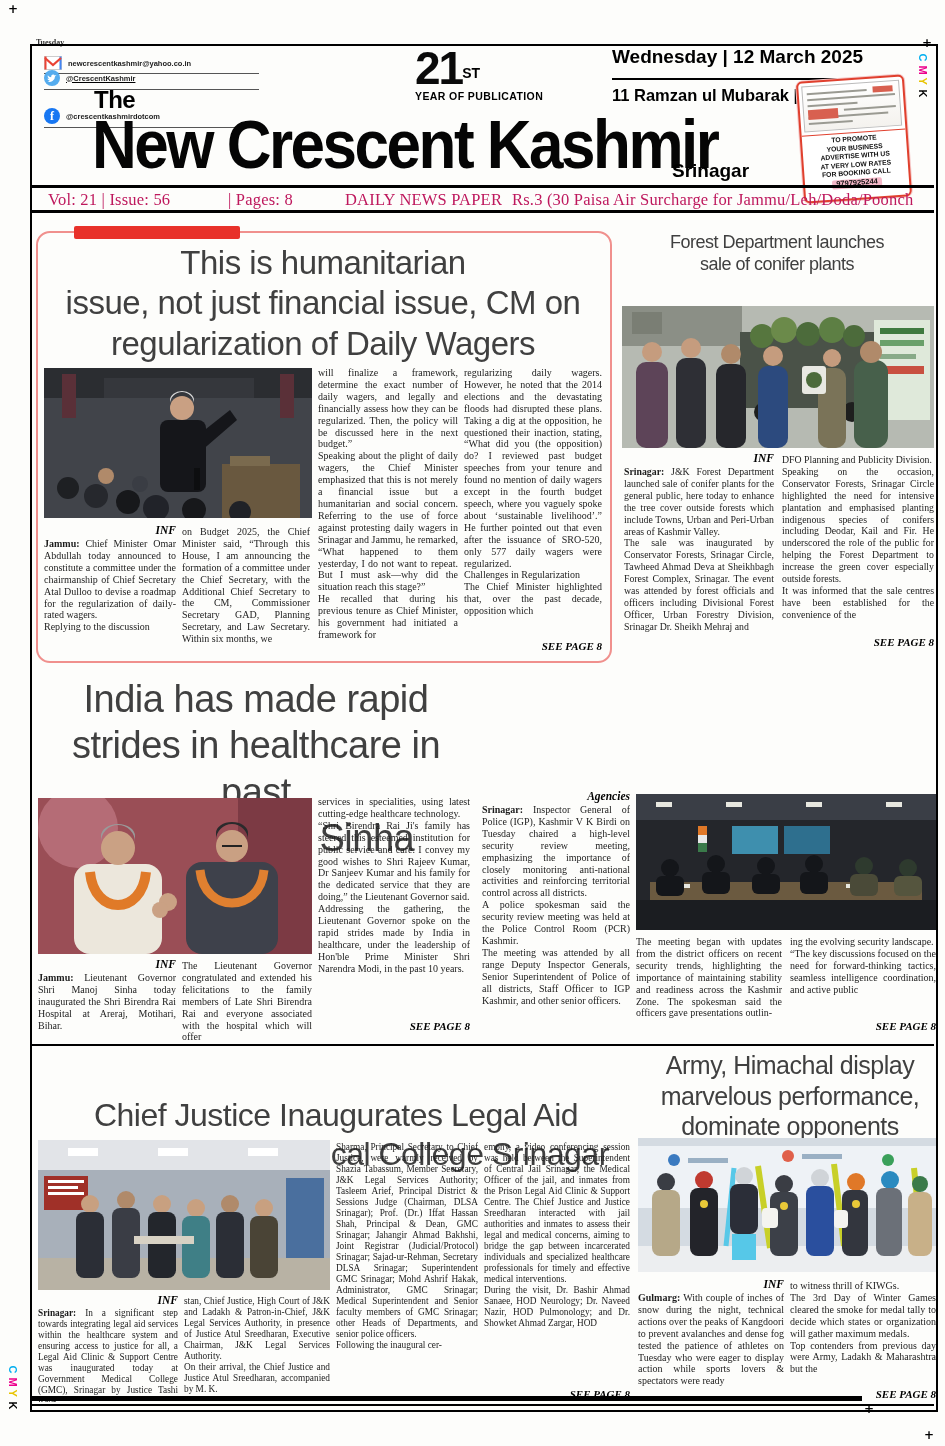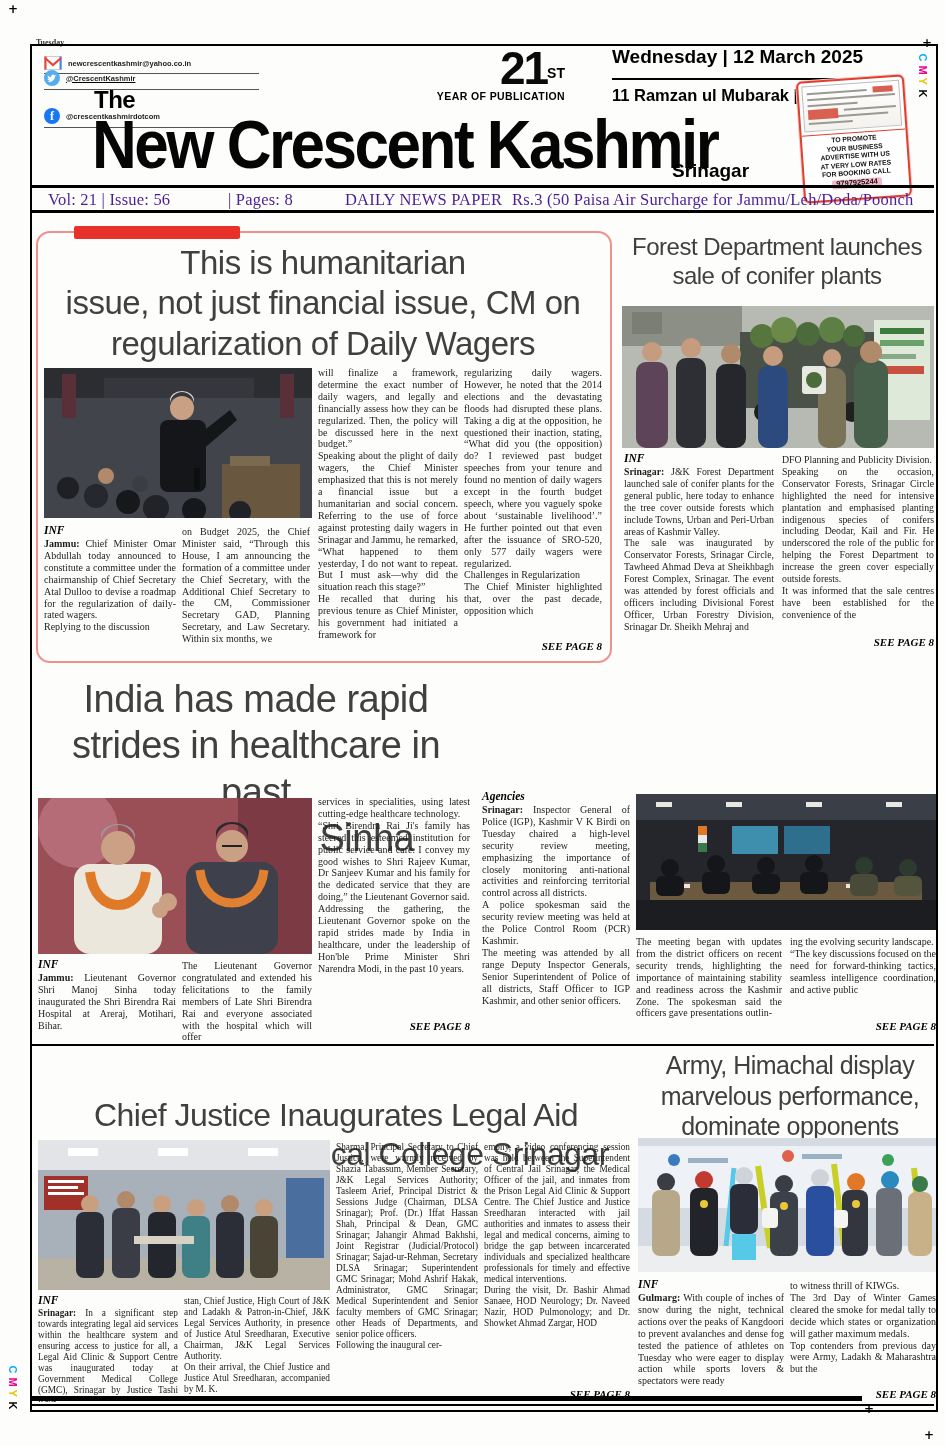--- a/index.html
+++ b/index.html
@@ -9,41 +9,41 @@
   .frame{left:30px;top:44px;width:904px;height:1364px;border:2px solid #000;}
   
   .plus{font:bold 12px "DejaVu Sans",sans-serif;color:#000;}
   .cmyk{display:flex;flex-direction:column;font:bold 11px "Liberation Sans",sans-serif;line-height:12px;letter-spacing:0;}
   .cmyk span{transform:rotate(90deg);}
   .ghost{font:bold 8px "Liberation Serif",serif;color:#333;}
   
   .contact-row{display:flex;align-items:center;gap:6px;border-bottom:1px solid #555;padding-bottom:3px;margin-bottom:7px;width:215px;}
   .contact-text{font:bold 7.5px "Liberation Sans",sans-serif;color:#222;}
   .icon16{width:16px;height:16px;border-radius:50%;display:flex;align-items:center;justify-content:center;flex:0 0 auto;}
-  .anniv{text-align:right;width:150px;}
+  .anniv{text-align:left;width:150px;}
   .anniv-num{font:900 46px "Liberation Sans",sans-serif;color:#0a0a0a;letter-spacing:-2px;line-height:40px;}
   .anniv-sup{font:900 14px "Liberation Sans",sans-serif;vertical-align:super;letter-spacing:0;}
   .anniv-cap{font:bold 10.5px "Liberation Sans",sans-serif;letter-spacing:.4px;margin-top:2px;}
   .dateline1{font:bold 19px "Liberation Sans",sans-serif;border-bottom:2.5px solid #000;padding-bottom:10px;display:inline-block;}
   .dateline2{font:bold 16.5px "Liberation Sans",sans-serif;margin-top:6px;}
   .mast-the{font:bold 24px "Liberation Sans",sans-serif;letter-spacing:-.5px;}
   .mast-title{font:bold 62px "Liberation Sans",sans-serif;letter-spacing:-2.5px;white-space:nowrap;transform:scaleY(1.12);transform-origin:left top;color:#050505;}
   .mast-city{font:bold 19px "Liberation Sans",sans-serif;}
   .adbox{width:104px;height:118px;background:#fff;border:2px solid #e0402e;border-radius:6px;transform:rotate(-4deg);box-shadow:0 0 0 1px #f5c9c9;overflow:hidden;}
   .adthumb{height:44px;margin:3px;border:1px solid #bbb;background:
      linear-gradient(#fff,#f4f2ee);position:relative;}
   .adthumb i{position:absolute;background:#9a9a92;height:2px;}
   .adthumb em{position:absolute;background:#d86050;}
   .adtext{text-align:center;font:bold 6.8px "Liberation Sans",sans-serif;line-height:8.6px;color:#111;border-top:1.5px solid #e0402e;padding-top:2px;}
   .adphone{background:#f4b8c8;display:inline-block;padding:0 4px;font-size:7.5px;border-radius:2px;margin-top:1px;}
   .ruleh{background:#000;}
-  .infobar{font:16.5px "Liberation Serif",serif;color:#4c1d95;letter-spacing:.2px;white-space:nowrap;}
+  .infobar{font:16.5px "Liberation Serif",serif;color:#be185d;letter-spacing:.2px;white-space:nowrap;}
   
   .headline{font-family:"Liberation Sans",sans-serif;font-weight:normal;color:#404040;text-align:center;white-space:pre-line;letter-spacing:-.5px;line-height:1.22;}
-  .byline{font:bold italic 11.5px "Liberation Serif",serif;text-align:left;}
+  .byline{font:bold italic 11.5px "Liberation Serif",serif;text-align:right;}
   .bodycol{font:10px/11.9px "Liberation Serif",serif;color:#1c1c1c;text-align:justify;white-space:pre-line;overflow:hidden;}
   .bodycol b{font-weight:bold;}
   .small{font-size:9.3px;line-height:11px;}
   .seepage{font:bold italic 11px "Liberation Serif",serif;text-align:right;}
   .redbox{border:2px solid #f0908d;border-radius:14px;background:transparent;}
   .redbar{background:#e8312a;border-radius:2px;}
   .photo{overflow:hidden;background:#888;}
   .photo svg{display:block;width:100%;height:100%;}
 </style>
 </head>
@@ -125,21 +125,21 @@
       <div>AT VERY LOW RATES</div>
       <div>FOR BOOKING CALL</div>
       <div class="adphone">9797925244</div>
     </div>
   </div>
 
   <div class="abs ruleh" style="left:30px;top:185px;width:904px;height:3px;"></div>
   <div class="abs infobar" style="left:48px;top:190px;">Vol: 21 |  Issue: 56</div>
   <div class="abs infobar" style="left:228px;top:190px;">| Pages: 8</div>
   <div class="abs infobar" style="left:345px;top:190px;">DAILY  NEWS PAPER</div>
-  <div class="abs infobar" style="left:512px;top:190px;">Rs.3 (50 Paisa Air Surcharge for Jammu/Leh/Doda/Poonch</div>
+  <div class="abs infobar" style="left:512px;top:190px;">Rs.3 (30 Paisa Air Surcharge for Jammu/Leh/Doda/Poonch</div>
   <div class="abs ruleh" style="left:30px;top:210px;width:904px;height:3px;"></div>
 
   <div class="abs redbox" style="left:36px;top:231px;width:572px;height:428px;"></div>
   <div class="abs redbar" style="left:74px;top:226px;width:166px;height:13px;"></div>
   <div class="abs headline" style="left:50px;top:243px;width:546px;font-size:33px;">This is humanitarian
 issue, not just financial issue, CM on
 regularization of Daily Wagers</div>
 
   <div class="abs photo" style="left:44px;top:368px;width:268px;height:150px;">
     <svg viewBox="0 0 268 150" preserveAspectRatio="none">
@@ -173,21 +173,21 @@
   </div>
   <div class="abs bodycol" style="left:182px;top:526px;width:128px;height:130px;">on Budget 2025, the Chief Minister said, “Through this House, I am announcing the formation of a committee under the Chief Secretary, with the Additional Chief Secretary to the CM, Commissioner Secretary GAD, Planning Secretary, and Law Secretary. Within six months, we</div>
   <div class="abs bodycol" style="left:318px;top:367px;width:140px;height:288px;">will finalize a framework, determine the exact number of daily wagers, and legally and financially assess how they can be regularized. Then, the policy will be discussed here in the next budget.”
 Speaking about the plight of daily wagers, the Chief Minister emphasized that this is not merely a financial issue but a humanitarian and social concern. Referring to the use of force against protesting daily wagers in Srinagar and Jammu, he remarked, “What happened to them yesterday, I do not want to repeat. But I must ask—why did the situation reach this stage?”
 He recalled that during his previous tenure as Chief Minister, his government had initiated a framework for</div>
   <div class="abs bodycol" style="left:464px;top:367px;width:138px;height:272px;">regularizing daily wagers. However, he noted that the 2014 elections and the devastating floods had disrupted these plans. Taking a dig at the opposition, he questioned their inaction, stating, “What did you (the opposition) do? I reviewed past budget speeches from your tenure and found no mention of daily wagers except in the fourth budget speech, where you vaguely spoke about ‘sustainable livelihood’.” He further pointed out that even after the issuance of SRO-520, only 577 daily wagers were regularized.
 Challenges in Regularization
 The Chief Minister highlighted that, over the past decade, opposition which</div>
   <div class="abs seepage" style="left:464px;top:640px;width:138px;">SEE PAGE 8</div>
 
-  <div class="abs headline" style="left:620px;top:232px;width:314px;font-size:24px;">Forest Department launches
+  <div class="abs headline" style="left:620px;top:232px;width:314px;font-size:18px;">Forest Department launches
 sale of conifer plants</div>
   <div class="abs photo" style="left:622px;top:306px;width:312px;height:142px;">
     <svg viewBox="0 0 312 142" preserveAspectRatio="none">
       <rect width="312" height="142" fill="#b6bab2"></rect>
       <rect x="0" y="0" width="120" height="40" fill="#8b8f86"></rect>
       <rect x="10" y="6" width="30" height="22" fill="#7a7e74"></rect>
       <rect x="118" y="26" width="140" height="76" fill="#4a5248"></rect>
       <circle cx="142" cy="106" r="10" fill="#1e1f1e"></circle>
         <circle cx="230" cy="106" r="10" fill="#1e1f1e"></circle>
       <circle cx="140" cy="30" r="12" fill="#56763e"></circle>

